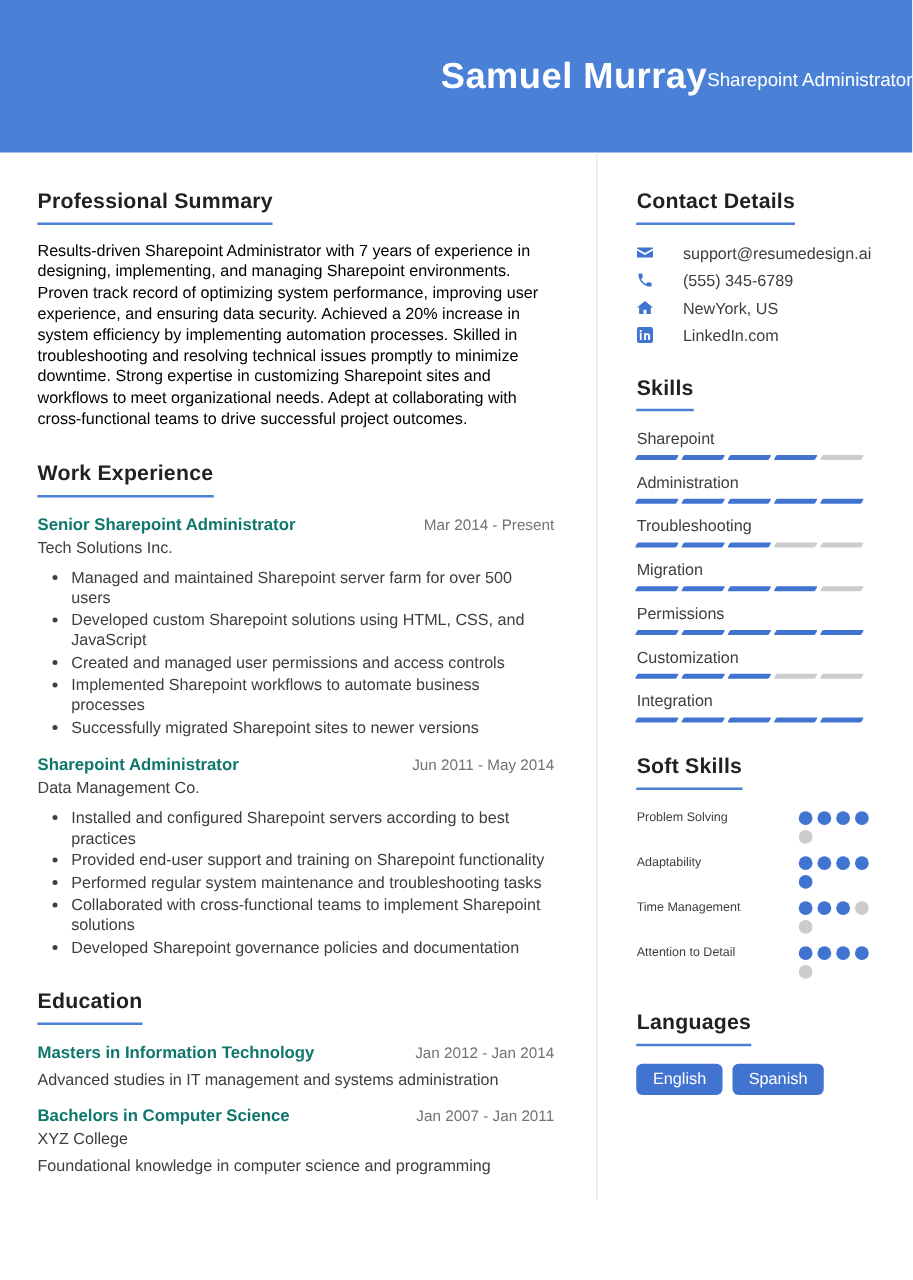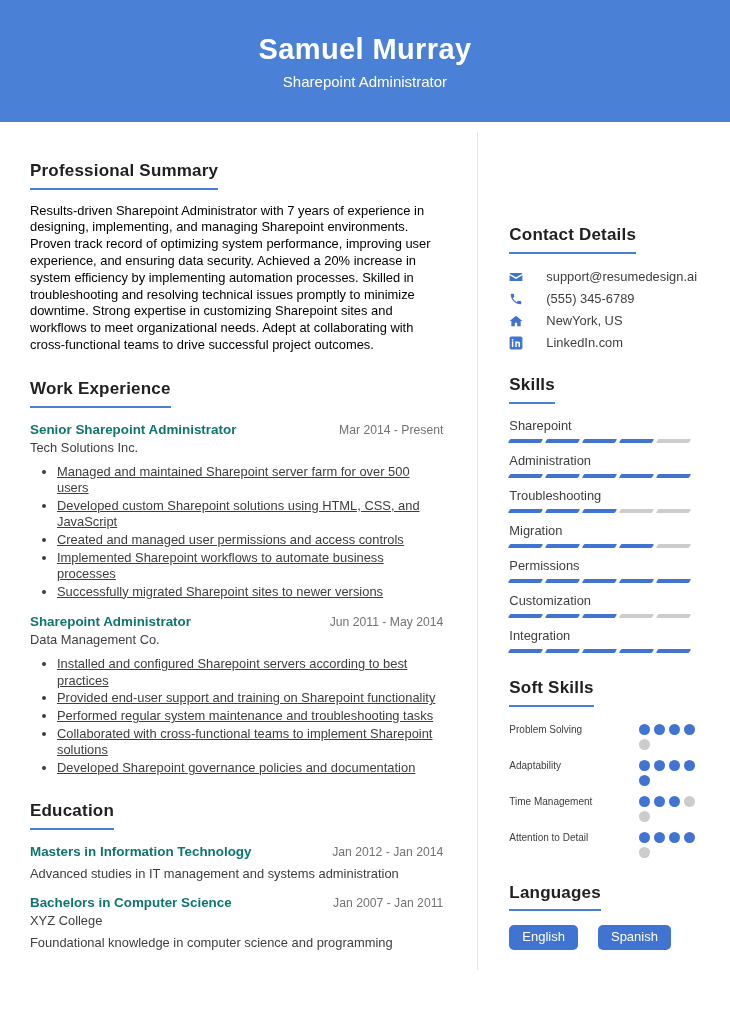--- a/index.html
+++ b/index.html
@@ -4,48 +4,48 @@
 <style>
   * { margin:0; padding:0; box-sizing:border-box; }
   html,body { background:#ffffff; }
   .page {
     width:730px; height:1024px; background:#ffffff; overflow:hidden;
     font-family:"Liberation Sans", sans-serif; color:#3e3e3e;
   }
   
   .header {
     height:122px; background:var(--header-bg,#4a80d6);
-    display:flex; flex-direction:column; align-items:center; justify-content:center;
+    display:flex; flex-direction:row; align-items:center; justify-content:flex-end;
     color:#ffffff;
   }
   .header .name { font-size:29px; font-weight:bold; letter-spacing:.4px; }
   .header .role { font-size:15px; margin-top:7px; font-weight:400; }
 
   
-  .main { display:flex; min-height:808px; align-items:flex-end;margin-top:10px; }
+  .main { display:flex; min-height:808px; align-items:flex-start; }
   .col-left  { width:486px; padding:30px 34px 20px 30px; border-right:1px solid var(--divider,#e4e4e4); }
   .col-right { flex:1; padding:30px 33px 20px 31px; }
 
   h2.section-heading {
     display:inline-block; font-size:17px; font-weight:bold; color:#212121;
     letter-spacing:.2px; border-bottom:2px solid var(--underline,#4a7fd4);
     padding-bottom:7px; line-height:1.1;
   }
   .section { margin-bottom:26px; }
   .section:last-child { margin-bottom:0; }
 
   
   .summary-text { margin-top:13px; font-size:12.9px; line-height:16.8px; color:#000000; }
 
   .job { margin-top:14px; }
   .job-head, .edu-head { display:flex; justify-content:space-between; align-items:baseline; }
   .job-title, .edu-degree { font-size:13.4px; font-weight:bold; color:#0f766e; }
   .job-dates, .edu-dates { font-size:12.2px; color:#737373; white-space:nowrap; }
   .job-company, .edu-school { font-size:12.9px; margin-top:3px; }
-  ul.job-bullets { margin:9px 0 0 0; padding-left:27px;text-decoration:underline; }
+  ul.job-bullets { margin:9px 0 0 0; padding-left:27px; }
   ul.job-bullets li { font-size:12.9px; line-height:16.6px; margin-bottom:1px; }
 
   .edu-item { margin-top:14px; }
   .edu-desc { margin-top:7px; font-size:12.9px; }
 
   
   .contact-list { margin-top:15px; }
   .contact-item { display:flex; align-items:center; gap:23px; margin-bottom:7px; font-size:12.9px; }
   .contact-item svg { flex:0 0 auto; display:block; }
 
@@ -56,21 +56,21 @@
   .seg { width:33px; height:4px; background:var(--bar-empty,#cccccc); transform:skewX(-30deg); border-radius:1px; }
   .seg.on { background:var(--accent,#4173d1); }
 
   .soft-list { margin-top:14px; }
   .soft { display:flex; justify-content:space-between; margin-bottom:7px; }
   .soft-name { width:105px; font-size:10px; line-height:17px; }
   .dots { width:58px; display:flex; flex-wrap:wrap; gap:4px; align-content:flex-start; padding-top:3px; }
   .dot { width:11px; height:11px; border-radius:50%; background:var(--bar-empty,#cccccc); }
   .dot.on { background:var(--accent,#4173d1); }
 
-  .pill-row { margin-top:14px; display:flex; gap:20px; }
+  .pill-row { margin-top:14px; display:flex; gap:8px; }
   .pill {
     background:var(--accent,#4173d1); color:#ffffff; font-size:13px;
     padding:5px 13px; border-radius:5px; line-height:1.15;
   }
 </style>
 </head>
 <body>
 
 <div class="page">
 

